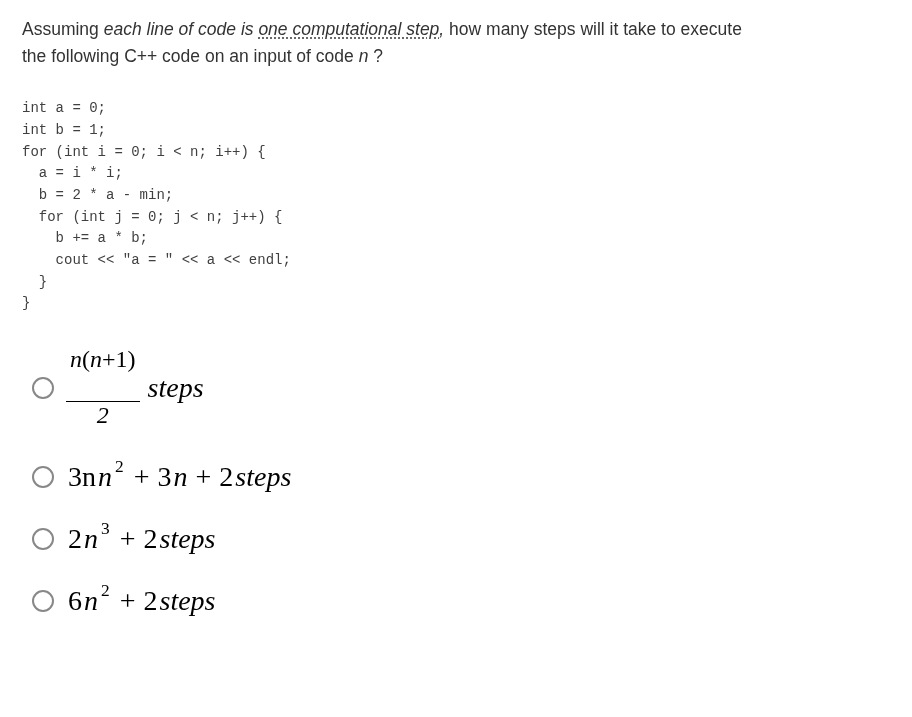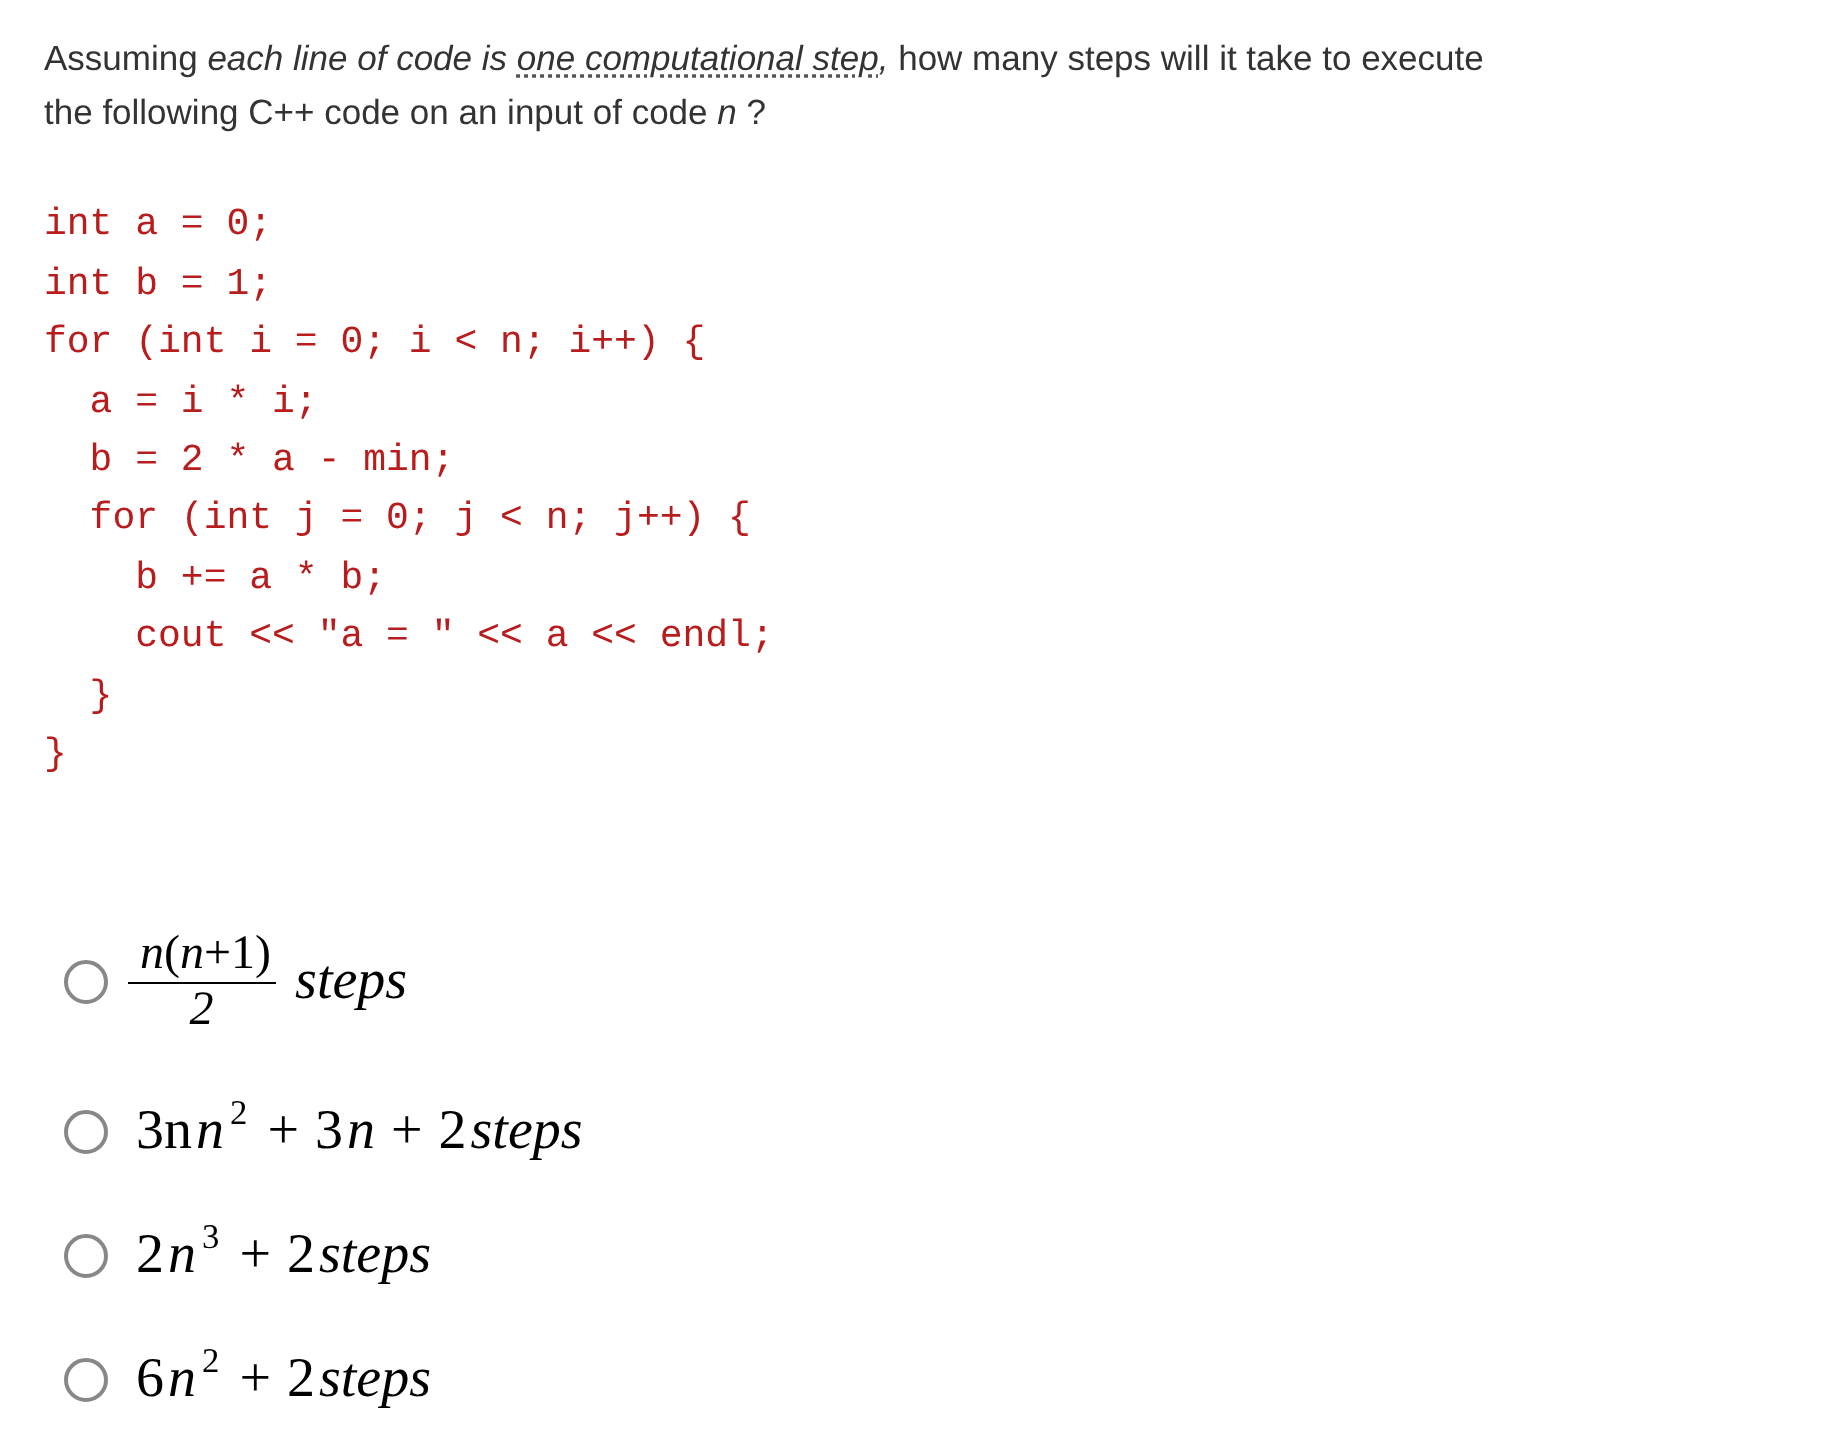--- a/index.html
+++ b/index.html
@@ -26,25 +26,25 @@
   }
   .underline {
     text-decoration: underline dotted #555;
     text-underline-offset: 3px;
   }
   .var-n {
     font-style: italic;
   }
   .code-block {
     font-family: "Courier New", Courier, monospace;
-    font-size: 19px;
+    font-size: 14px;
     line-height: 1.55;
-    color: #b91c1c;
+    color: #404040;
     white-space: pre;
-    margin-bottom: 72px;
+    margin-bottom: 32px;
   }
   .options {
     padding-left: 10px;
   }
   .option {
     display: flex;
     align-items: center;
     margin-bottom: 34px;
     gap: 14px;
   }
@@ -62,25 +62,26 @@
     font-style: italic;
     color: #000;
     display: flex;
     align-items: center;
     gap: 2px;
     line-height: 1;
   }
   .frac {
     display: inline-flex;
     flex-direction: column;
-    align-items: flex-end;
+    align-items: center;
     font-style: italic;
     font-size: 24px;
     line-height: 1.05;
     vertical-align: middle;
+    gap: 28px;
   }
   .frac .num {
     padding: 0 2px 1px 2px;
   }
   .frac .den {
     border-top: 1.5px solid #000;
     padding: 1px 2px 0 2px;
     width: 100%;
     text-align: center;
   }

